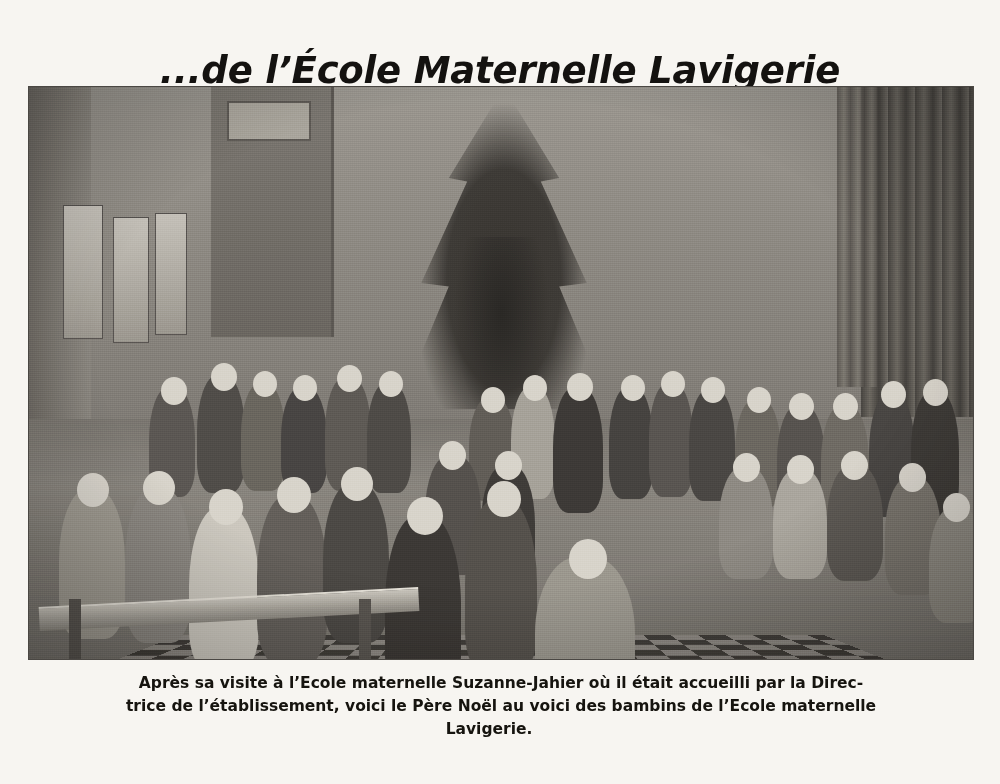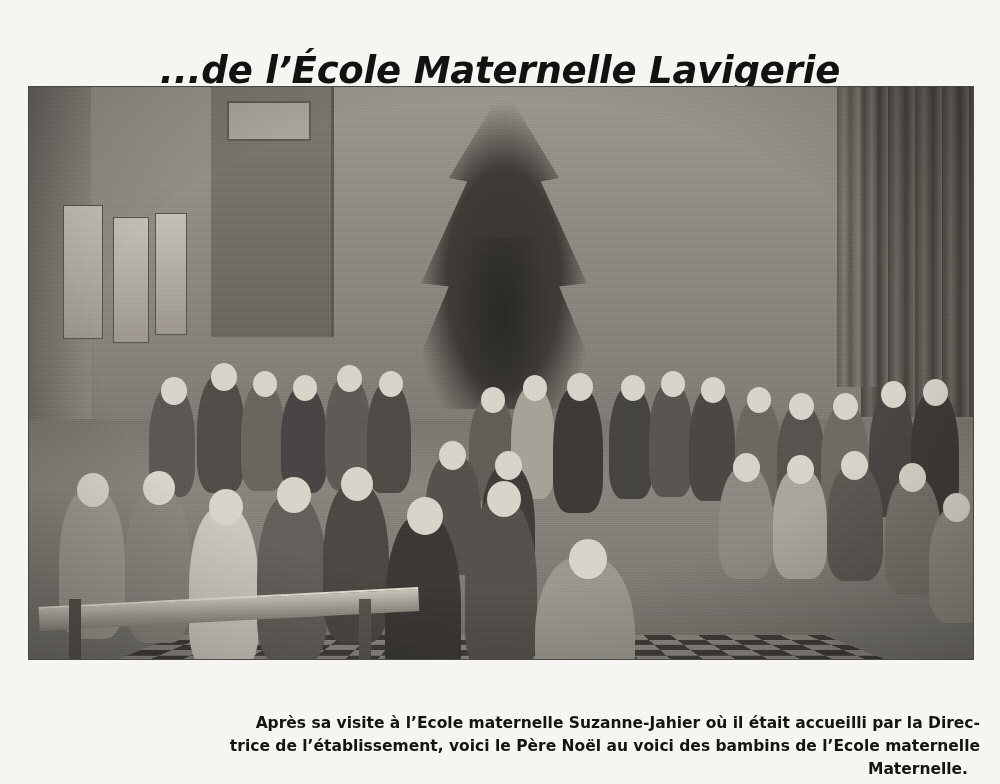--- a/index.html
+++ b/index.html
@@ -186,29 +186,29 @@
   }
   .vignette {
     position: absolute;
     inset: 0;
     background: radial-gradient(ellipse 78% 78% at 50% 45%, rgba(0,0,0,0) 55%, rgba(0,0,0,0.30) 100%);
     pointer-events: none;
   }
   
   .caption {
     position: absolute;
-    top: 712px;
+    top: 672px;
     left: 22px;
     width: 958px;
     font-family: "DejaVu Sans", sans-serif;
     font-weight: bold;
     font-size: 15.5px;
     line-height: 23px;
     color: #16140f;
-    text-align: right;
+    text-align: center;
   }
   .caption .l1, .caption .l2 { display: block; }
   .caption .l3 {
     display: block;
     position: relative;
   }
   .cap-credit {
     position: absolute;
     right: 4px;
     top: 0;
@@ -332,17 +332,17 @@
 
       <div class="grain"></div>
       <div class="vignette"></div>
     </div>
   </div>
 
   <div class="caption">
     <span class="l1">Après sa visite à l’Ecole maternelle Suzanne-Jahier où il était accueilli par la Direc-</span>
     <span class="l2">trice de l’établissement, voici le Père Noël au voici des bambins de l’Ecole maternelle</span>
     <span class="l3">
-      <span class="cap-l3-text">Maternelle.</span>
+      <span class="cap-l3-text">Lavigerie.</span>
     </span>
   </div>
 
 </div>
 
 </body></html>

